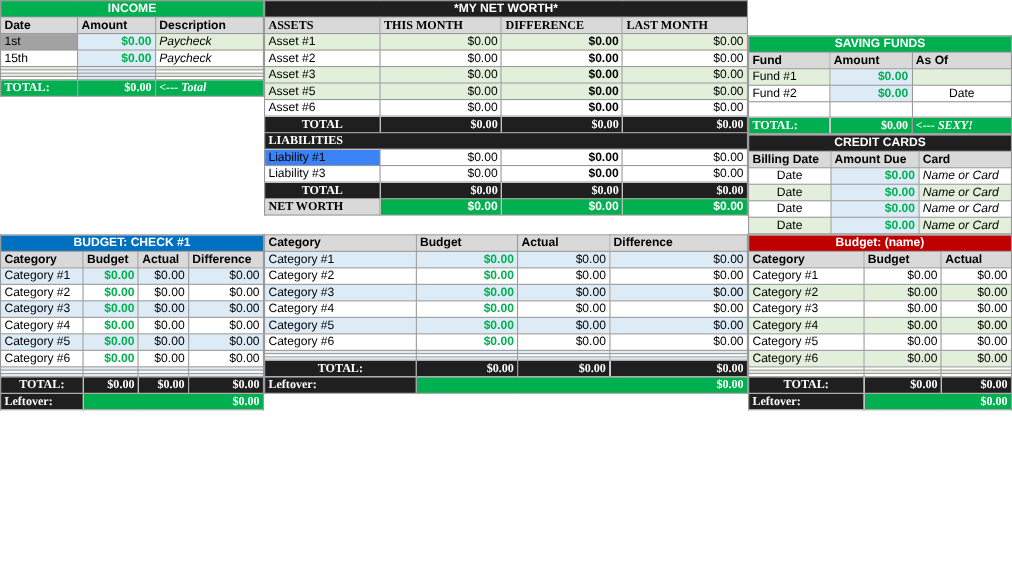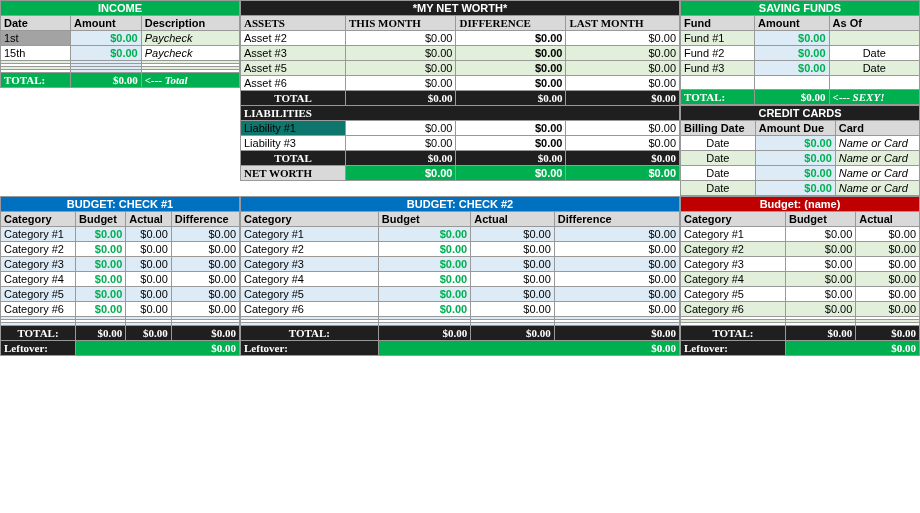--- a/index.html
+++ b/index.html
@@ -22,21 +22,21 @@
     .row-liabilities { background: #1f1f1f; color: #fff; font-weight: bold; }
 
     .italic { font-style: italic; }
     .bold { font-weight: bold; font-family: Liberation Serif, serif; }
     .text-center { text-align: left; }
     .text-right { text-align: right; }
 
     
     .top-left { grid-column: 1; grid-row: 1; }
     .top-mid { grid-column: 2; grid-row: 1; }
-    .top-right { grid-column: 3; grid-row: 1; }
+    .top-right { grid-column: 3; grid-row: 1; margin-top: 32px; }
     .bot-left { grid-column: 1; grid-row: 2; }
     .bot-mid { grid-column: 2; grid-row: 2; }
     .bot-right { grid-column: 3; grid-row: 2; }
 
     .leftover-row { background: #00b050; color: #fff; font-weight: bold; }
     .leftover-label { background: #1f1f1f; color: #fff; font-weight: bold; }
   </style>
 </head>
 <body>
 
@@ -103,20 +103,26 @@
           <td colspan="4" class="header-dark">*MY NET WORTH*</td>
         </tr>
         <tr>
           <td class="col-label bold">ASSETS</td>
           <td class="col-label bold text-center">THIS MONTH</td>
           <td class="col-label bold text-center">DIFFERENCE</td>
           <td class="col-label bold text-center">LAST MONTH</td>
         </tr>
       </thead>
       <tbody id="assets-rows">
+          <tr>
+    <td style="background:#e2efda">Asset #1</td>
+    <td style="background:#e2efda; text-align:right;">$0.00</td>
+    <td style="background:#e2efda; text-align:right; font-weight:bold;">$0.00</td>
+    <td style="background:#e2efda; text-align:right;">$0.00</td>
+  </tr>
           <tr>
     <td style="background:#fff">Asset #2</td>
     <td style="background:#fff; text-align:right;">$0.00</td>
     <td style="background:#fff; text-align:right; font-weight:bold;">$0.00</td>
     <td style="background:#fff; text-align:right;">$0.00</td>
   </tr>
           <tr>
     <td style="background:#e2efda">Asset #3</td>
     <td style="background:#e2efda; text-align:right;">$0.00</td>
     <td style="background:#e2efda; text-align:right; font-weight:bold;">$0.00</td>
@@ -139,21 +145,21 @@
   <tr>
     <td class="row-total-dark bold">TOTAL</td>
     <td class="row-total-dark bold text-right">$0.00</td>
     <td class="row-total-dark bold text-right">$0.00</td>
     <td class="row-total-dark bold text-right">$0.00</td>
   </tr>
   <tr>
     <td colspan="4" class="row-liabilities bold">LIABILITIES</td>
   </tr>
 <tr>
-    <td style="background:#0f766e">Liability #1</td>
+    <td style="background:#3b82f6">Liability #1</td>
     <td style="background:#fff; text-align:right;">$0.00</td>
     <td style="background:#fff; text-align:right; font-weight:bold;">$0.00</td>
     <td style="background:#fff; text-align:right;">$0.00</td>
   </tr>
           <tr>
     <td style="background:#fff">Liability #3</td>
     <td style="background:#fff; text-align:right;">$0.00</td>
     <td style="background:#fff; text-align:right; font-weight:bold;">$0.00</td>
     <td style="background:#fff; text-align:right;">$0.00</td>
   </tr>
@@ -192,25 +198,20 @@
           <tr>
     <td style="background:#e2efda">Fund #1</td>
     <td style="background:#ddebf7; text-align:right; color:#00b050; font-weight:bold;">$0.00</td>
     <td style="background:#e2efda; text-align:center;"></td>
   </tr>
           <tr>
     <td style="background:#fff">Fund #2</td>
     <td style="background:#ddebf7; text-align:right; color:#00b050; font-weight:bold;">$0.00</td>
     <td style="background:#fff; text-align:center;">Date</td>
   </tr>
-          <tr>
-    <td style="background:#e2efda">Fund #3</td>
-    <td style="background:#ddebf7; text-align:right; color:#00b050; font-weight:bold;">$0.00</td>
-    <td style="background:#e2efda; text-align:center;">Date</td>
-  </tr>
         </tbody>
       <tbody>
         <tr>
           <td style="height:14px; background:#fff;"></td>
             <td style="background:#fff;"></td>
             <td style="background:#fff;"></td>
         </tr>
       </tbody>
       <tfoot>
         <tr>
@@ -338,23 +339,20 @@
           <td colspan="3" class="leftover-row bold text-right">$0.00</td>
         </tr>
       </tfoot>
     </table>
   </div>
 
   <div class="bot-mid">
     <table>
       <thead>
         <tr>
-          <td colspan="4" class="header-blue">BUDGET: CHECK #2</td>
-        </tr>
-        <tr>
           <td class="col-label">Category</td>
           <td class="col-label text-center">Budget</td>
           <td class="col-label text-center">Actual</td>
           <td class="col-label text-center">Difference</td>
         </tr>
       </thead>
       <tbody id="bc2-rows">
           <tr>
     <td style="background:#ddebf7">Category #1</td>
     <td style="background:#ddebf7; text-align:right; color:#00b050; font-weight:bold;">$0.00</td>

